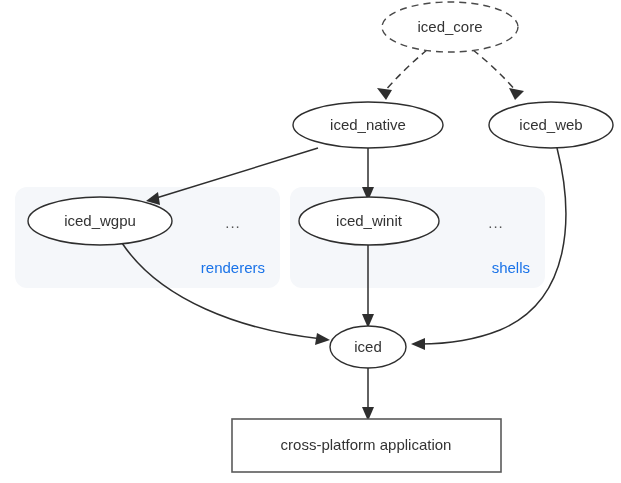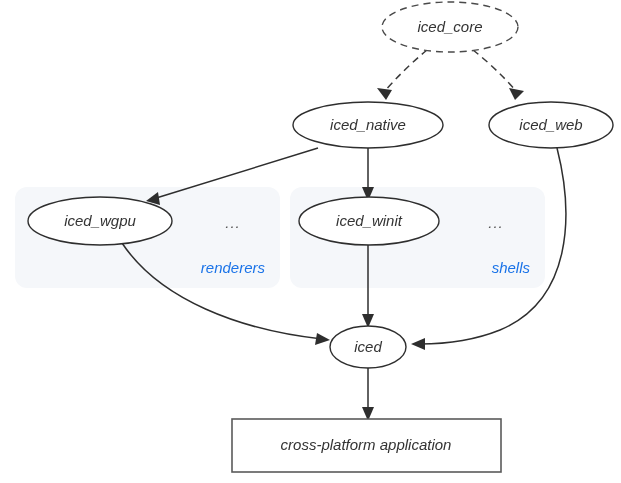--- a/index.html
+++ b/index.html
@@ -10,21 +10,20 @@
   }
   body {
     font-family: "Liberation Sans", "DejaVu Sans", sans-serif;
   }
   #diagram-root {
     position: relative;
     width: 621px;
     height: 483px;
     background: #ffffff;
     overflow: hidden;
-    font-style: italic;
   }
   #diagram-svg {
     position: absolute;
     left: 0;
     top: 0;
     width: 621px;
     height: 483px;
     display: block;
   }
   .node-label {

